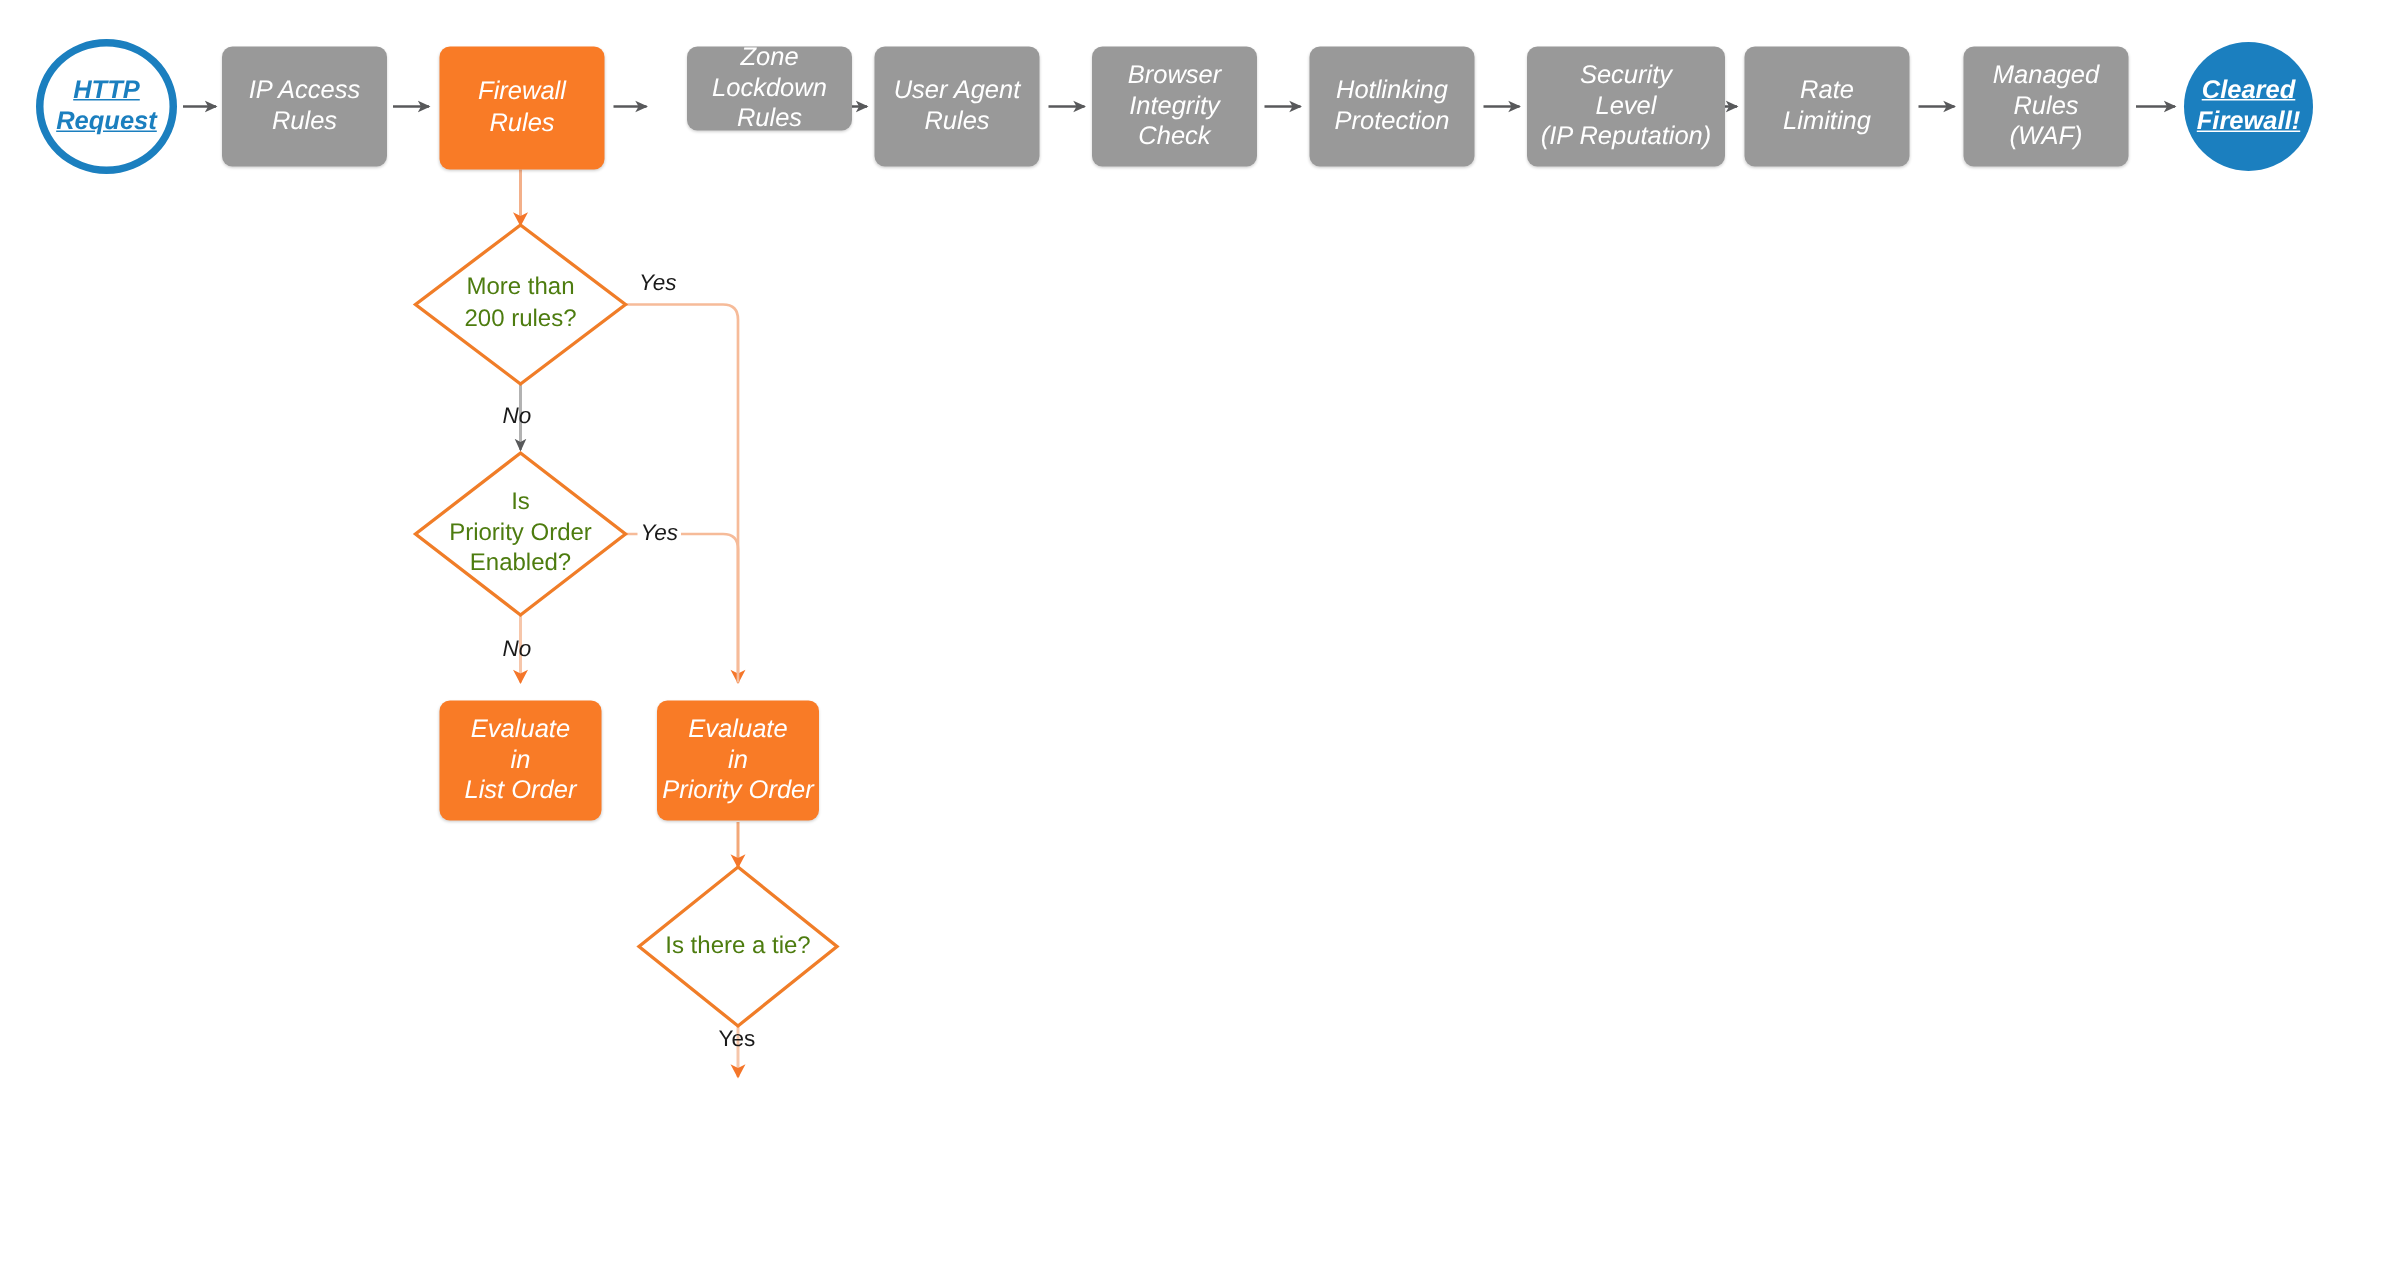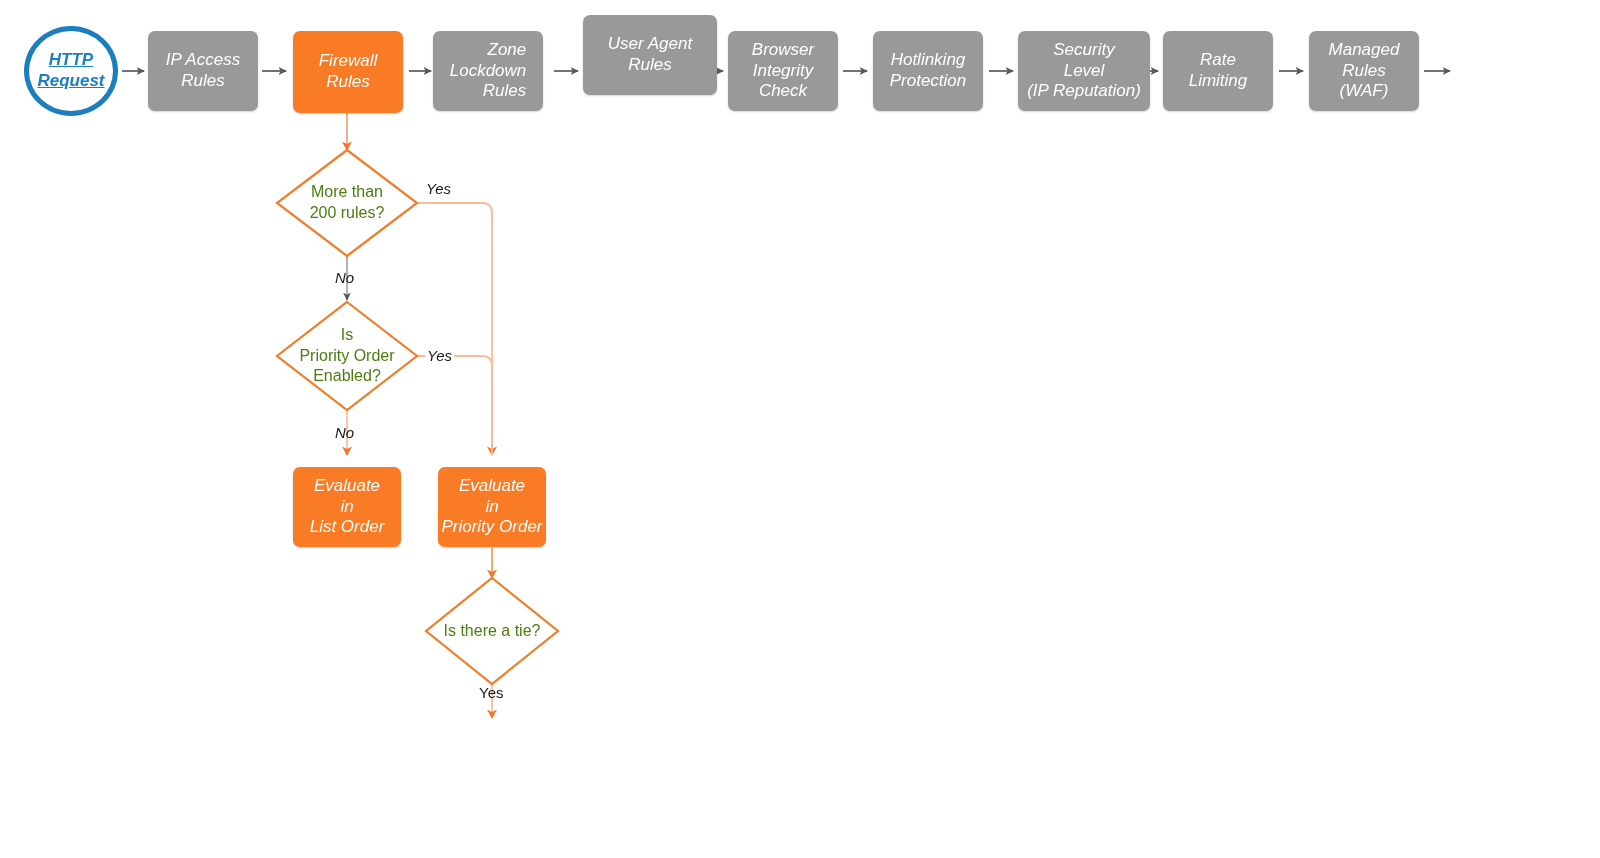--- a/index.html
+++ b/index.html
@@ -126,45 +126,47 @@
 
   <div class="node terminator term-start" style="left:24px; top:26px; width:94px; height:90px;">HTTP
 Request</div>
 
   <div class="node proc proc-grey" style="left:148px; top:31px; width:110px; height:80px;">IP Access
 Rules</div>
 
   <div class="node proc proc-orange" style="left:293px; top:31px; width:110px; height:82px;">Firewall
 Rules</div>
 
-  <div class="node proc proc-grey" style="left:433px; top:31px; width:110px; height:80px;text-align:right;">Zone
+  <div class="node proc proc-grey" style="left:458px; top:31px; width:110px; height:56px;">Zone
 Lockdown
 Rules</div>
 
-  <div class="node proc proc-grey" style="left:583px; top:15px; width:134px; height:80px;">User Agent
+  <div class="node proc proc-grey" style="left:583px; top:31px; width:110px; height:80px;">User Agent
 Rules</div>
 
   <div class="node proc proc-grey" style="left:728px; top:31px; width:110px; height:80px;">Browser
 Integrity
 Check</div>
 
   <div class="node proc proc-grey" style="left:873px; top:31px; width:110px; height:80px;">Hotlinking
 Protection</div>
 
   <div class="node proc proc-grey" style="left:1018px; top:31px; width:132px; height:80px;">Security
 Level
 (IP Reputation)</div>
 
   <div class="node proc proc-grey" style="left:1163px; top:31px; width:110px; height:80px;">Rate
 Limiting</div>
 
   <div class="node proc proc-grey" style="left:1309px; top:31px; width:110px; height:80px;">Managed
 Rules
 (WAF)</div>
 
+  <div class="node terminator term-end" style="left:1456px; top:28px; width:86px; height:86px;">Cleared
+Firewall!</div>
 
   <div class="diamond-label" style="left:277px; top:170px; width:140px; height:66px;">More than
 200 rules?</div>
 
   <div class="diamond-label" style="left:272px; top:321px; width:150px; height:70px;">Is
 Priority Order
 Enabled?</div>
 
   <div class="diamond-label" style="left:422px; top:616px; width:140px; height:30px;">Is there a tie?</div>
 

